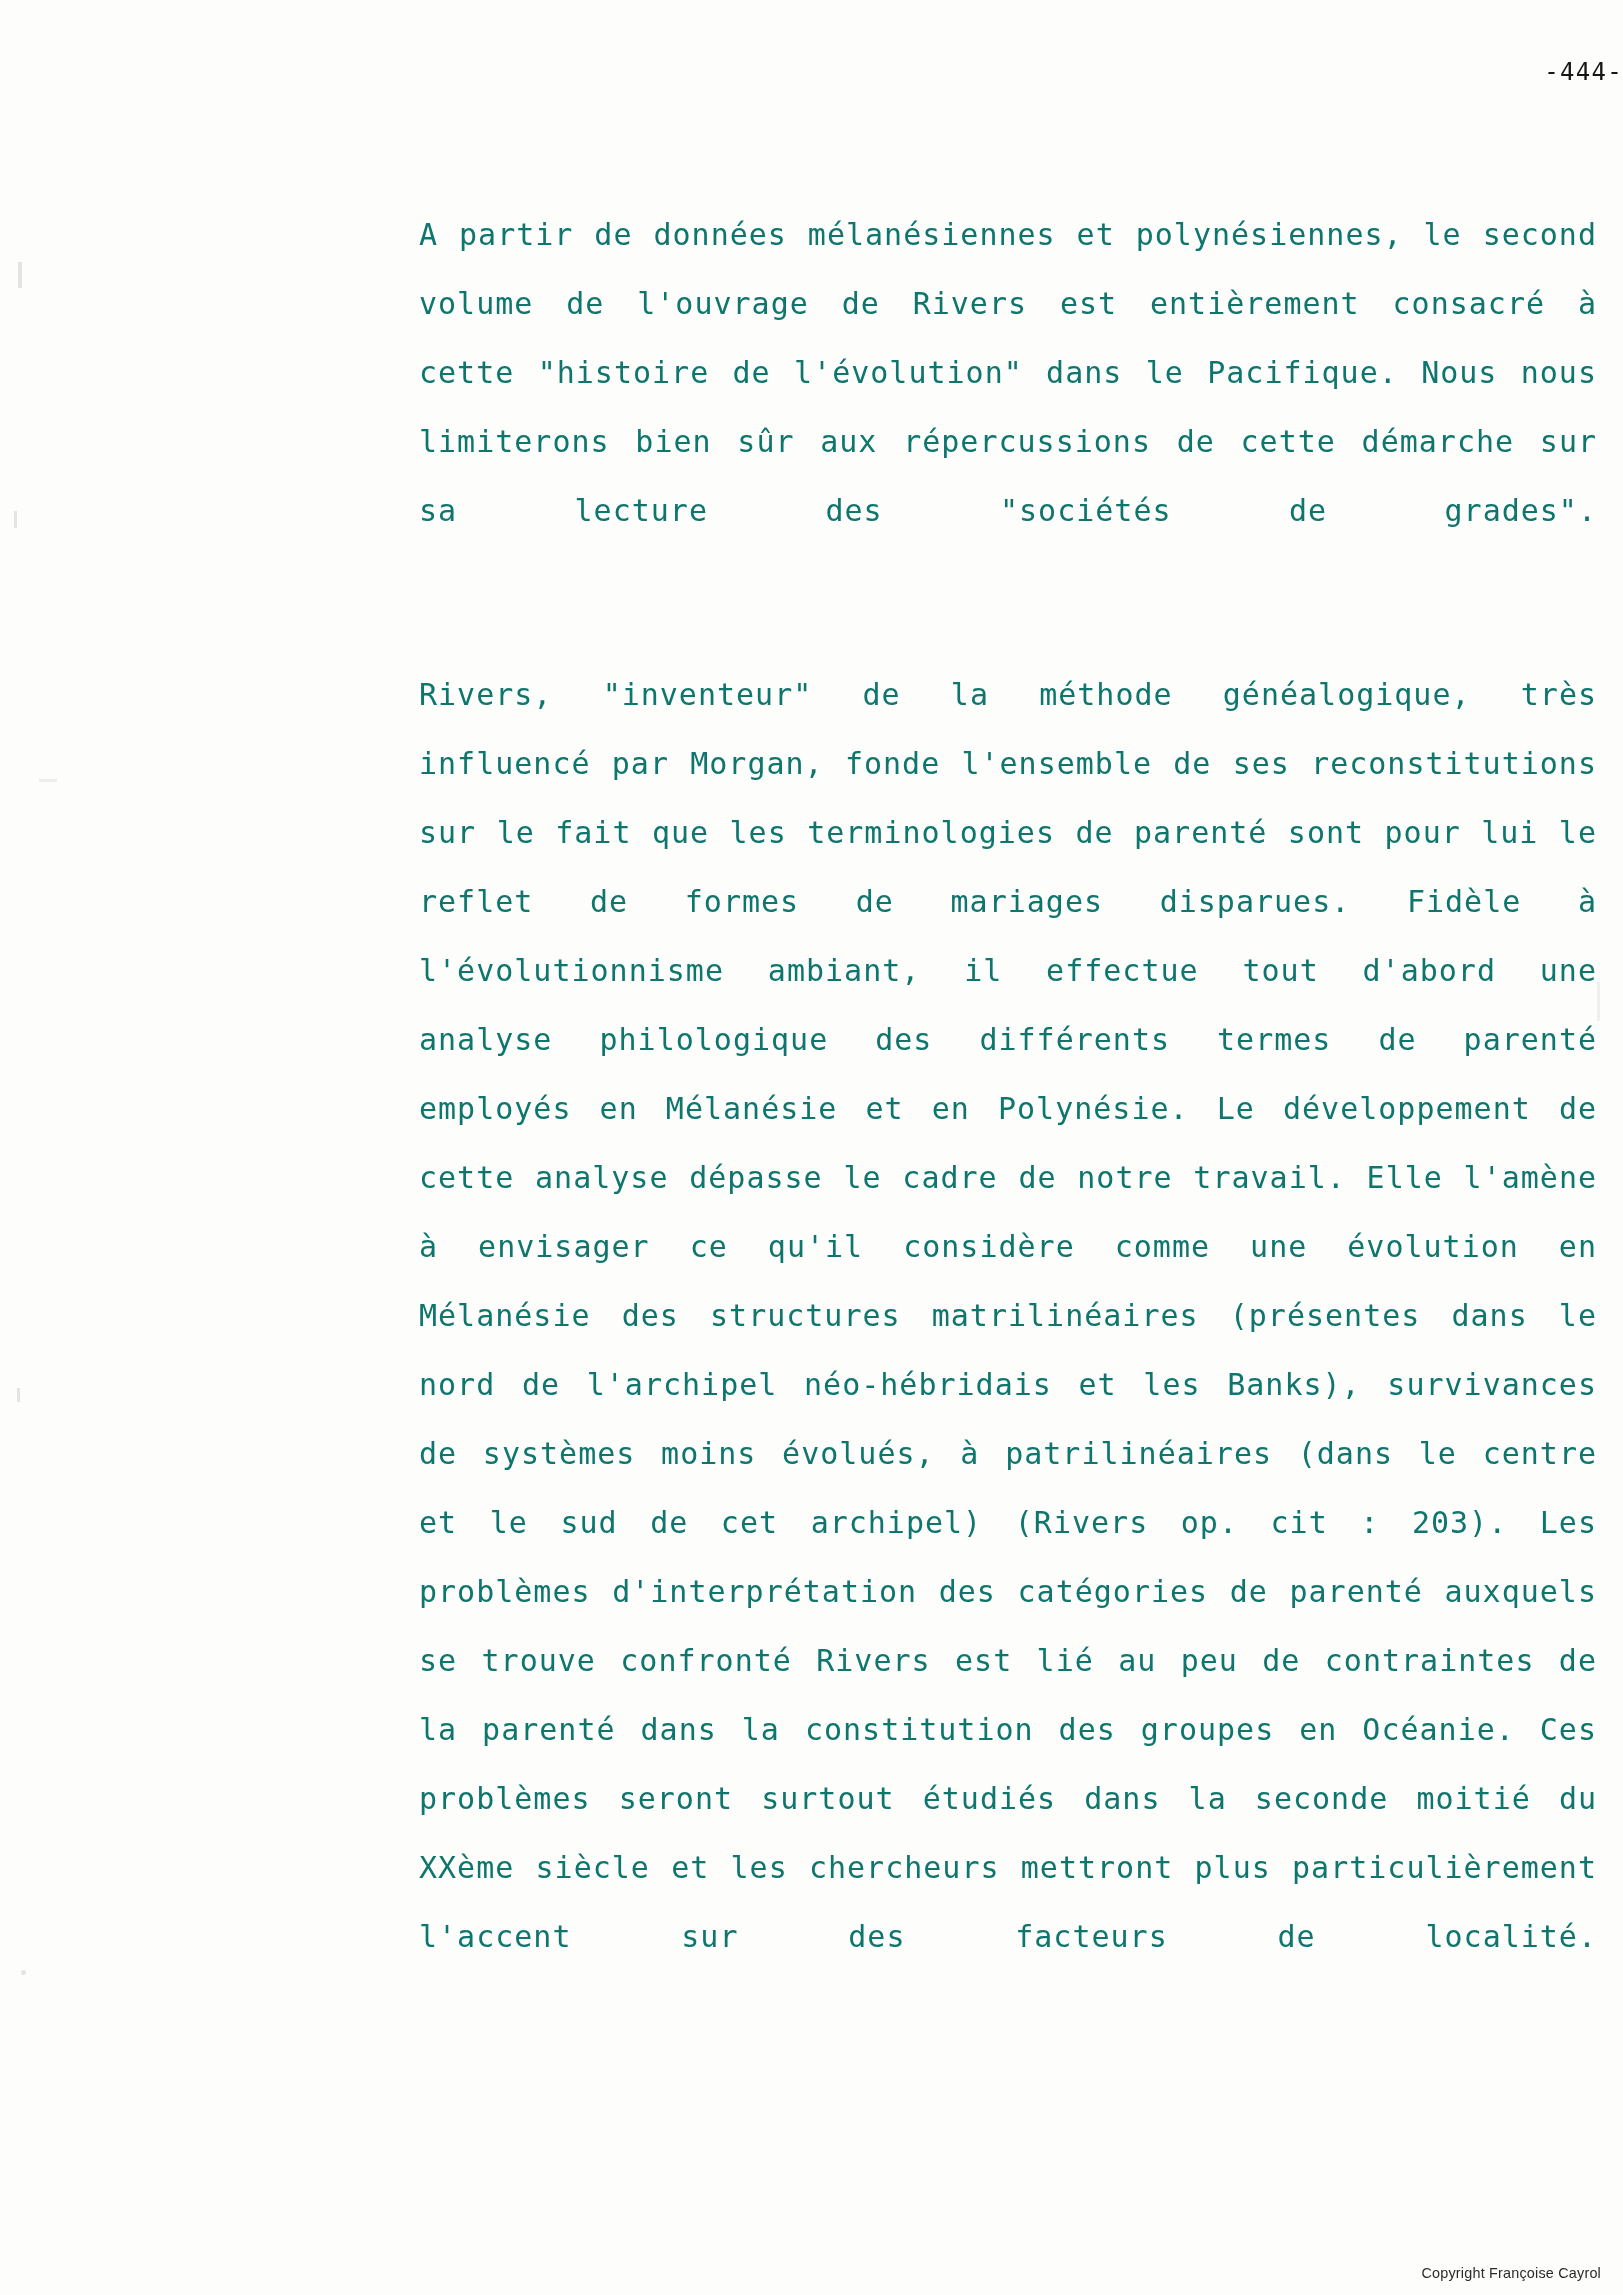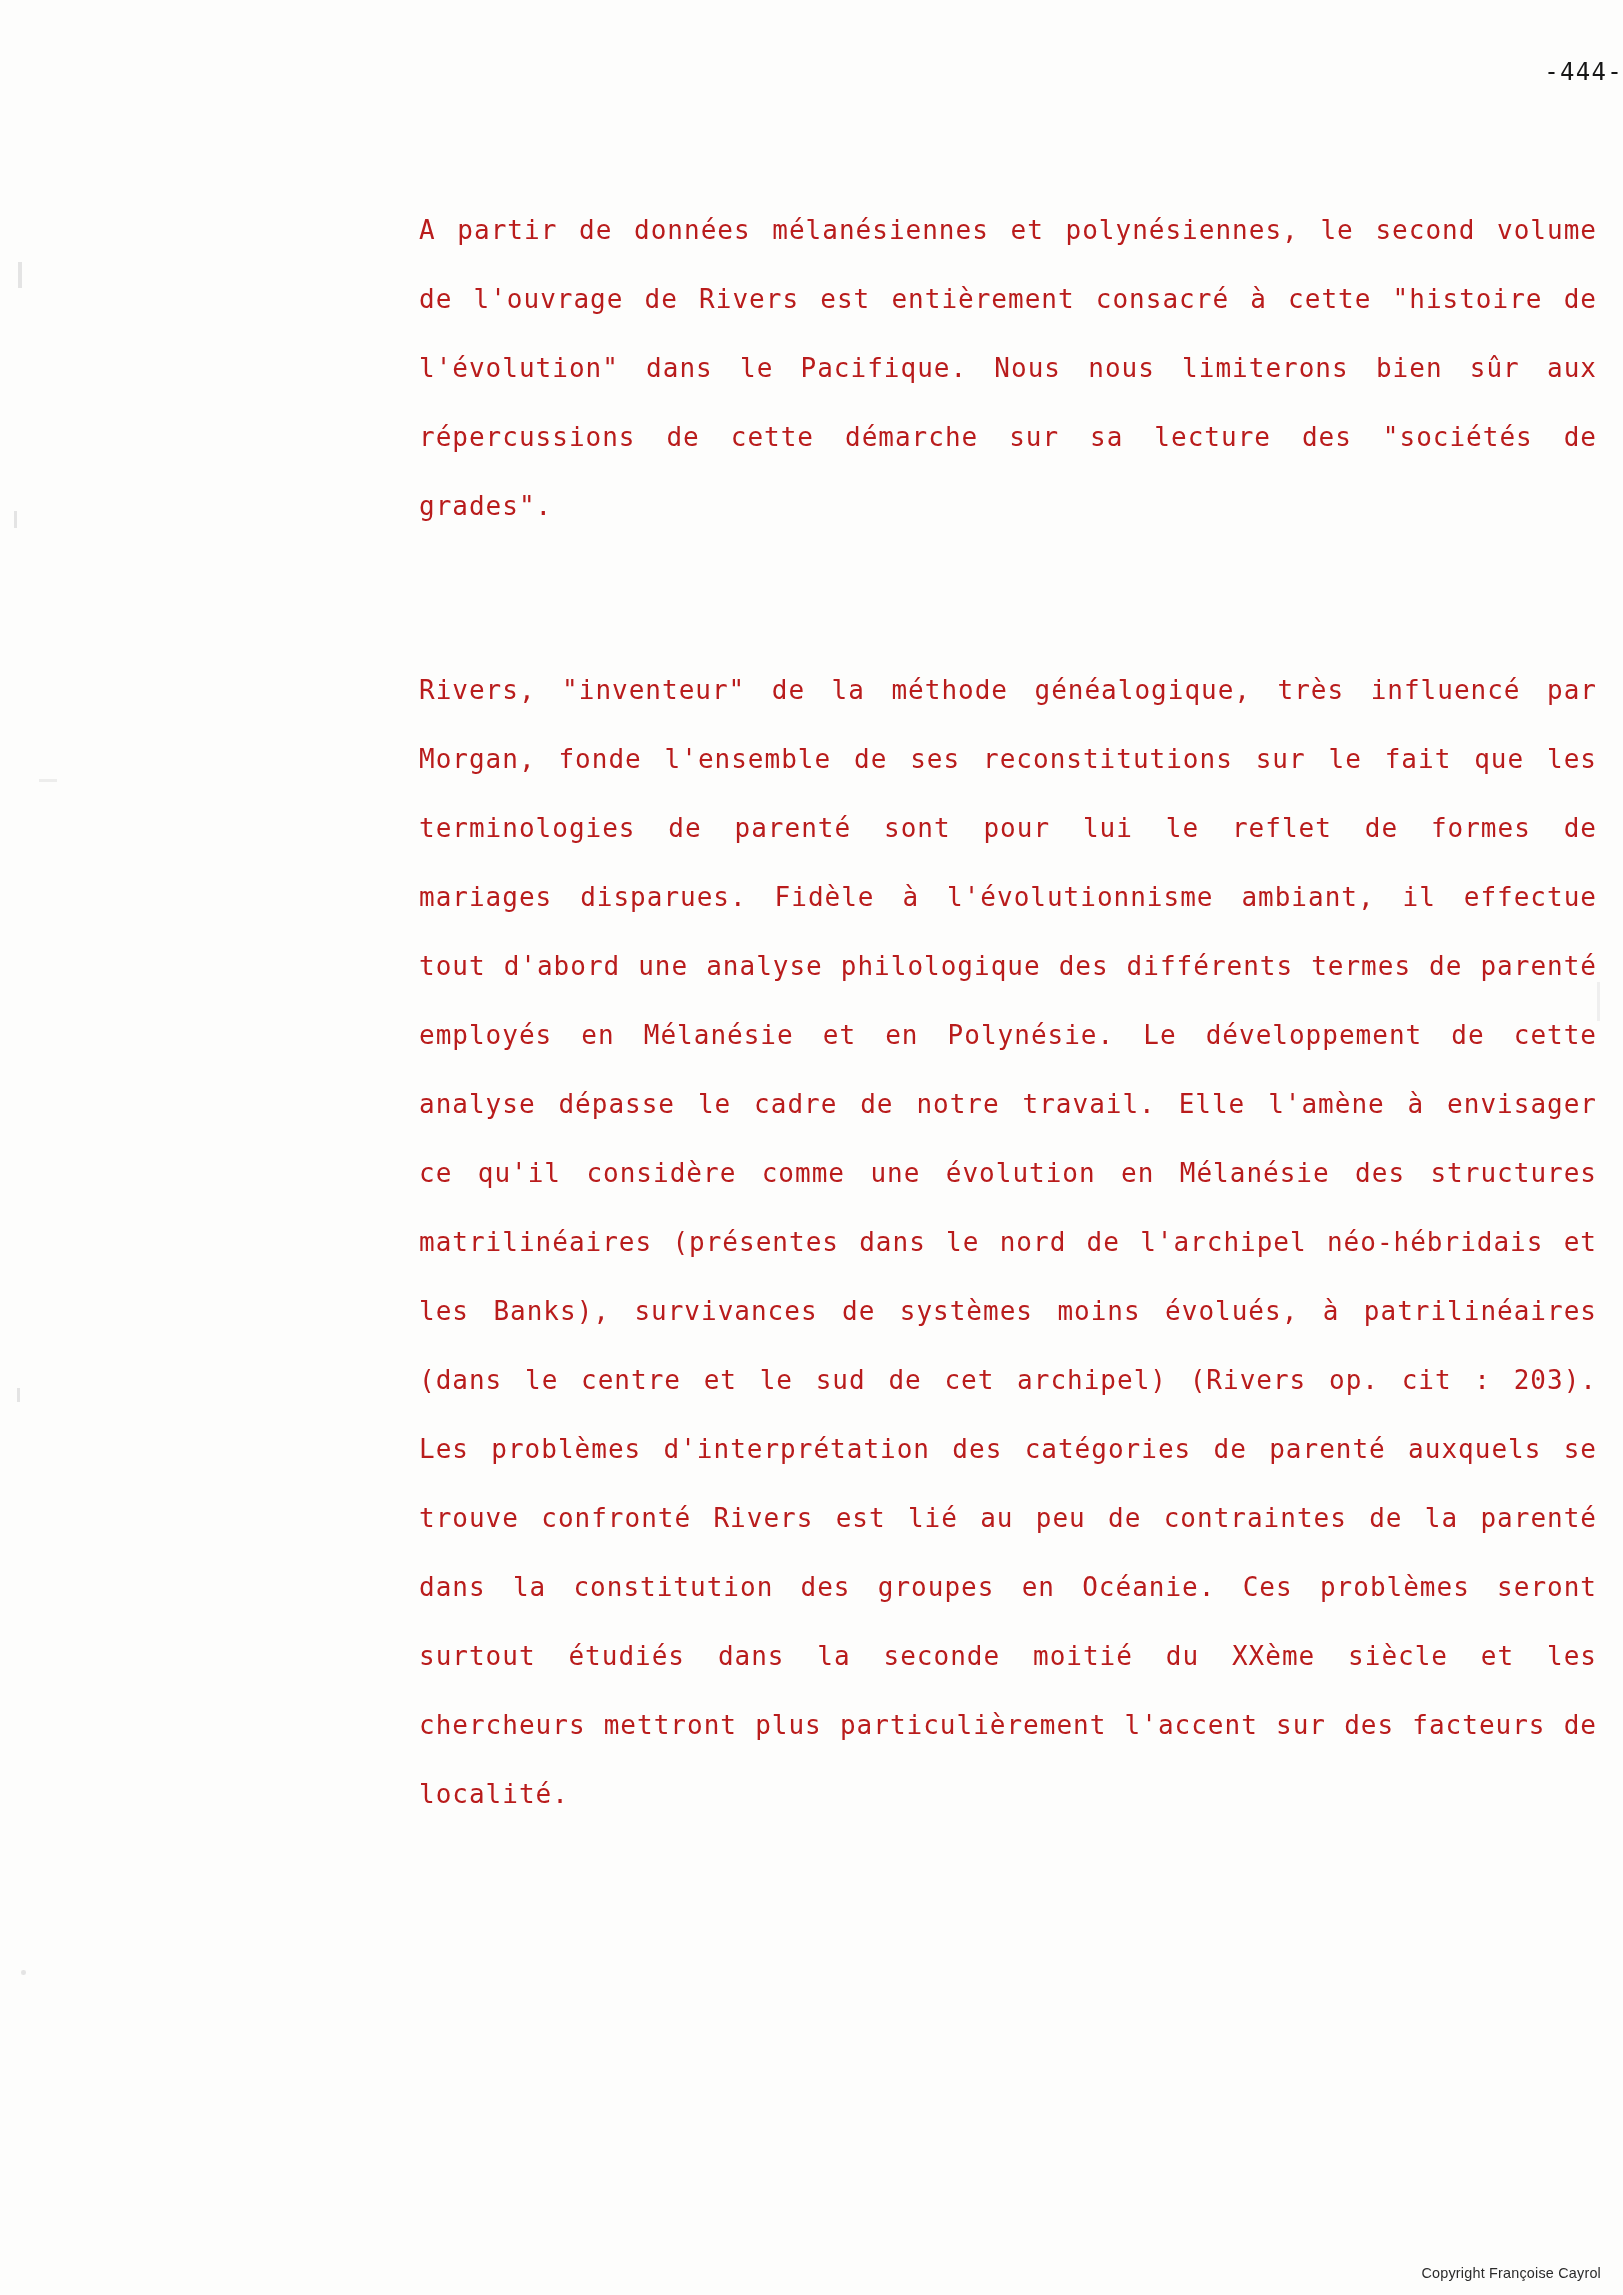--- a/index.html
+++ b/index.html
@@ -45,25 +45,25 @@
   }
 
   .body-text {
     position: absolute;
     left: 419px;
     top: 170px;
     width: 1178px;
   }
 
   .para {
-    font-size: 26px;
+    font-size: 30px;
     line-height: 69px;
     text-align: justify;
     text-justify: inter-word;
-    color: #b91c1c;
+    color: #0f766e;
     letter-spacing: 1px;
     word-spacing: 1.3px;
   }
   .para + .para {
     margin-top: 46px;
   }
   
   .para::after {
     content: "";
     display: inline-block;

